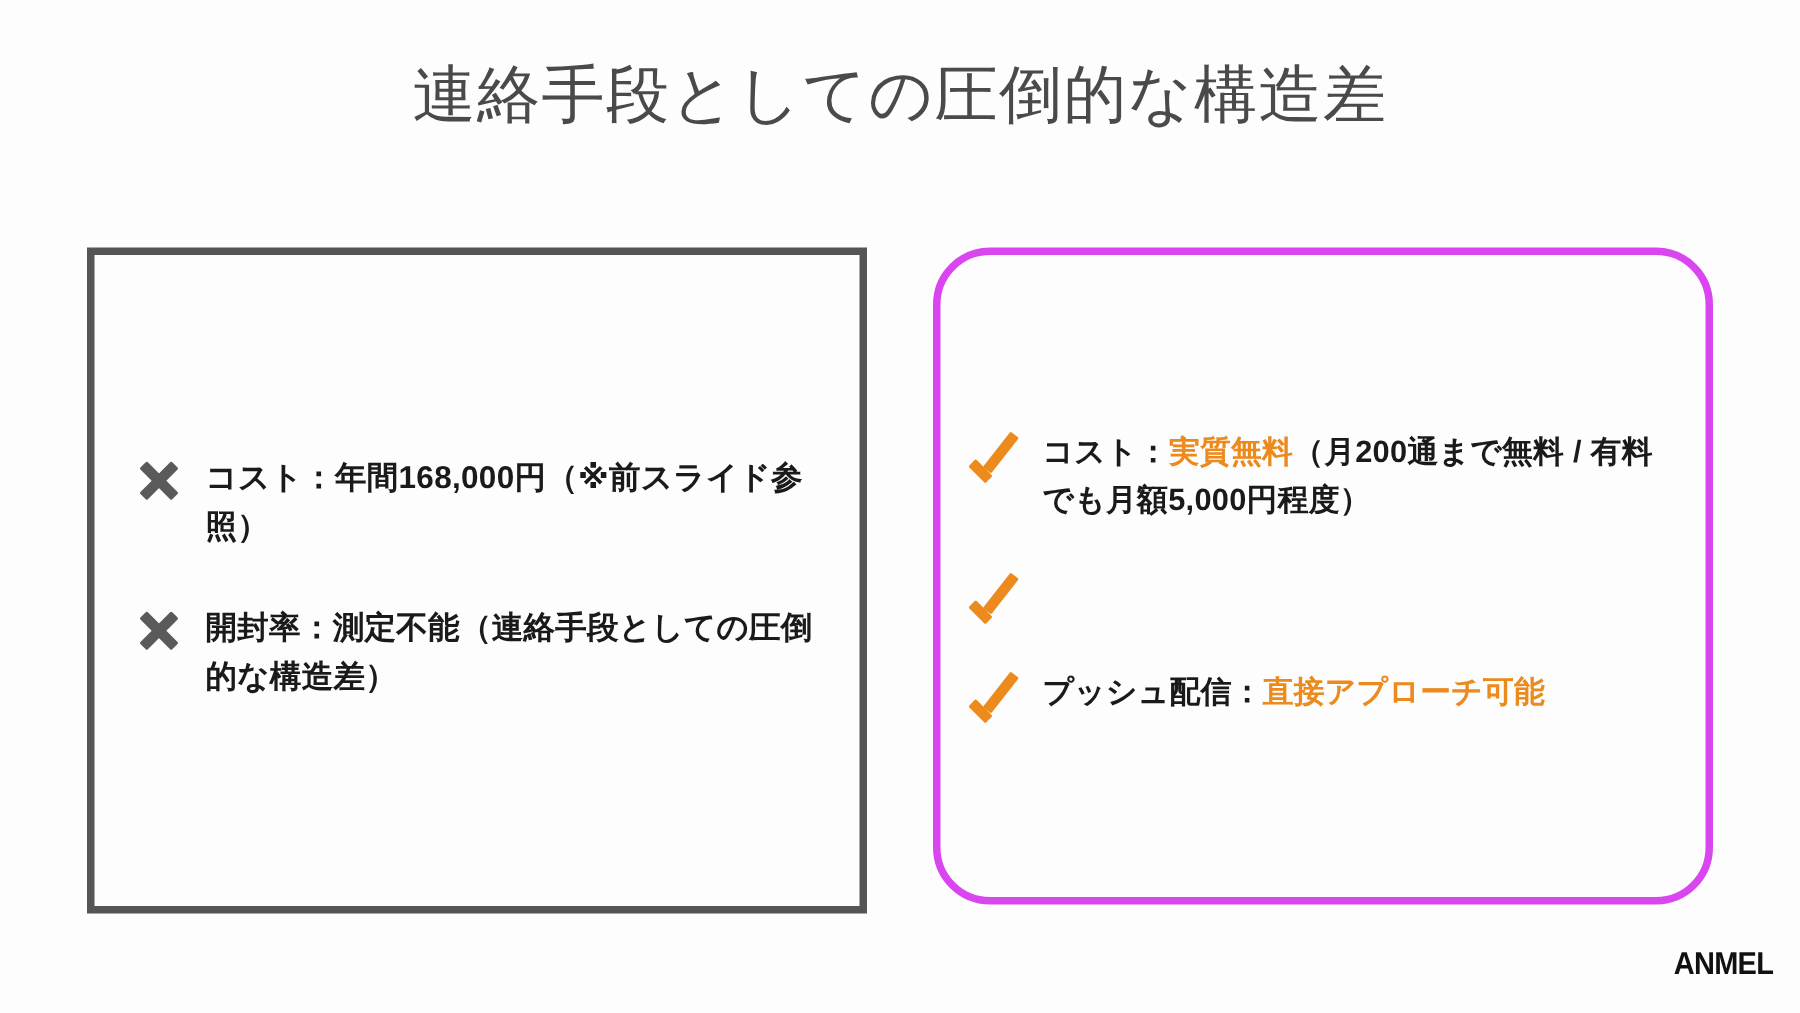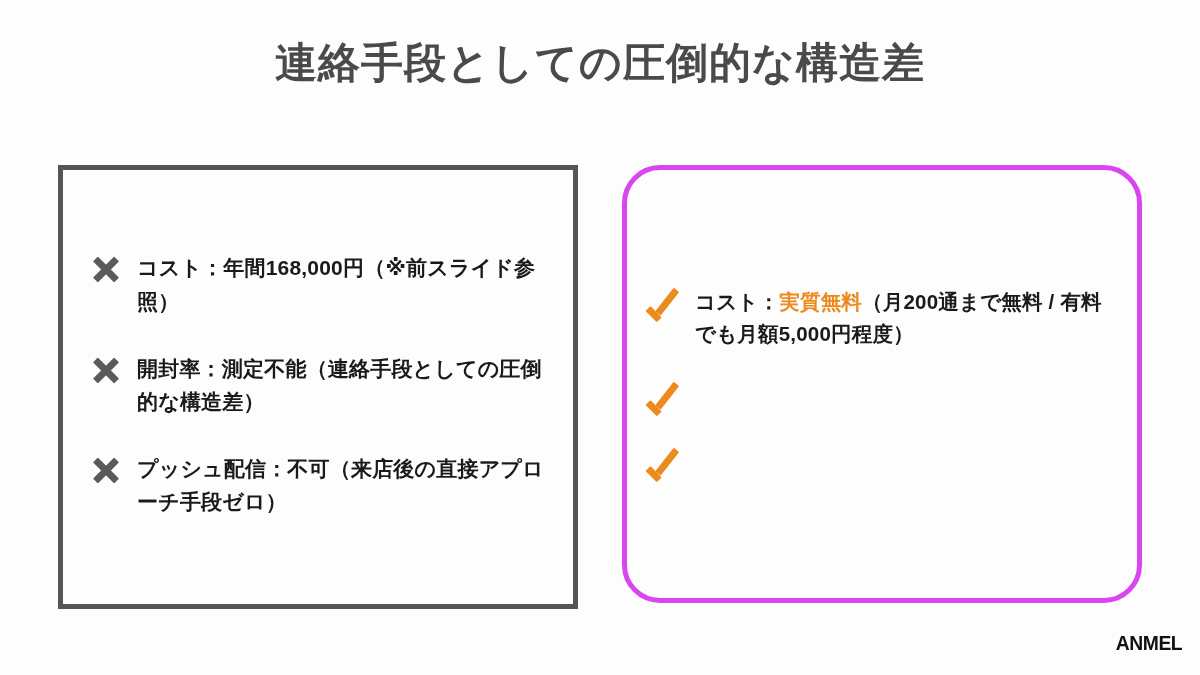--- a/index.html
+++ b/index.html
@@ -23,21 +23,21 @@
   }
 
   
   .slide-title {
     position: absolute;
     left: 0;
     top: 38px;
     width: 1200px;
     text-align: center;
     font-size: 42px;
-    font-weight: bold;
+    font-weight: normal;
     color: #4a4a4a;
     letter-spacing: 1px;
     line-height: 1.2;
     white-space: nowrap;
   }
 
   
   .panel {
     position: absolute;
     box-sizing: border-box;
@@ -174,42 +174,39 @@
       <div class="item-row">
         <span class="mark mark-x"></span>
         <span class="item-text">コスト：年間168,000円（※前スライド参照）</span>
       </div>
 
       <div class="item-row">
         <span class="mark mark-x"></span>
         <span class="item-text">開封率：測定不能（連絡手段としての圧倒的な構造差）</span>
       </div>
 
-      <div class="item-row">
-        <span class="mark mark-x"></span>
-        <span class="item-text">プッシュ配信：不可（来店後の直接アプローチ手段ゼロ）</span>
-      </div>
 
     </div>
   </div>
 
   <div class="panel panel-positive">
     <div class="items">
 
       <div class="item-row">
         <span class="mark mark-check"></span>
         <span class="item-text"><span>コスト：</span><span class="hl">実質無料</span><span>（月200通まで無料 / 有料でも月額5,000円程度）</span></span>
       </div>
 
       <div class="item-row">
         <span class="mark mark-check"></span>
       </div>
 
       <div class="item-row">
         <span class="mark mark-check"></span>
+        <span class="item-text"><span>プッシュ配信：</span><span class="hl">直接アプローチ可能</span><span></span></span>
       </div>
 
     </div>
   </div>
 
   <div class="logo">ANMEL</div>
 
 </div>
 
 </body></html>

